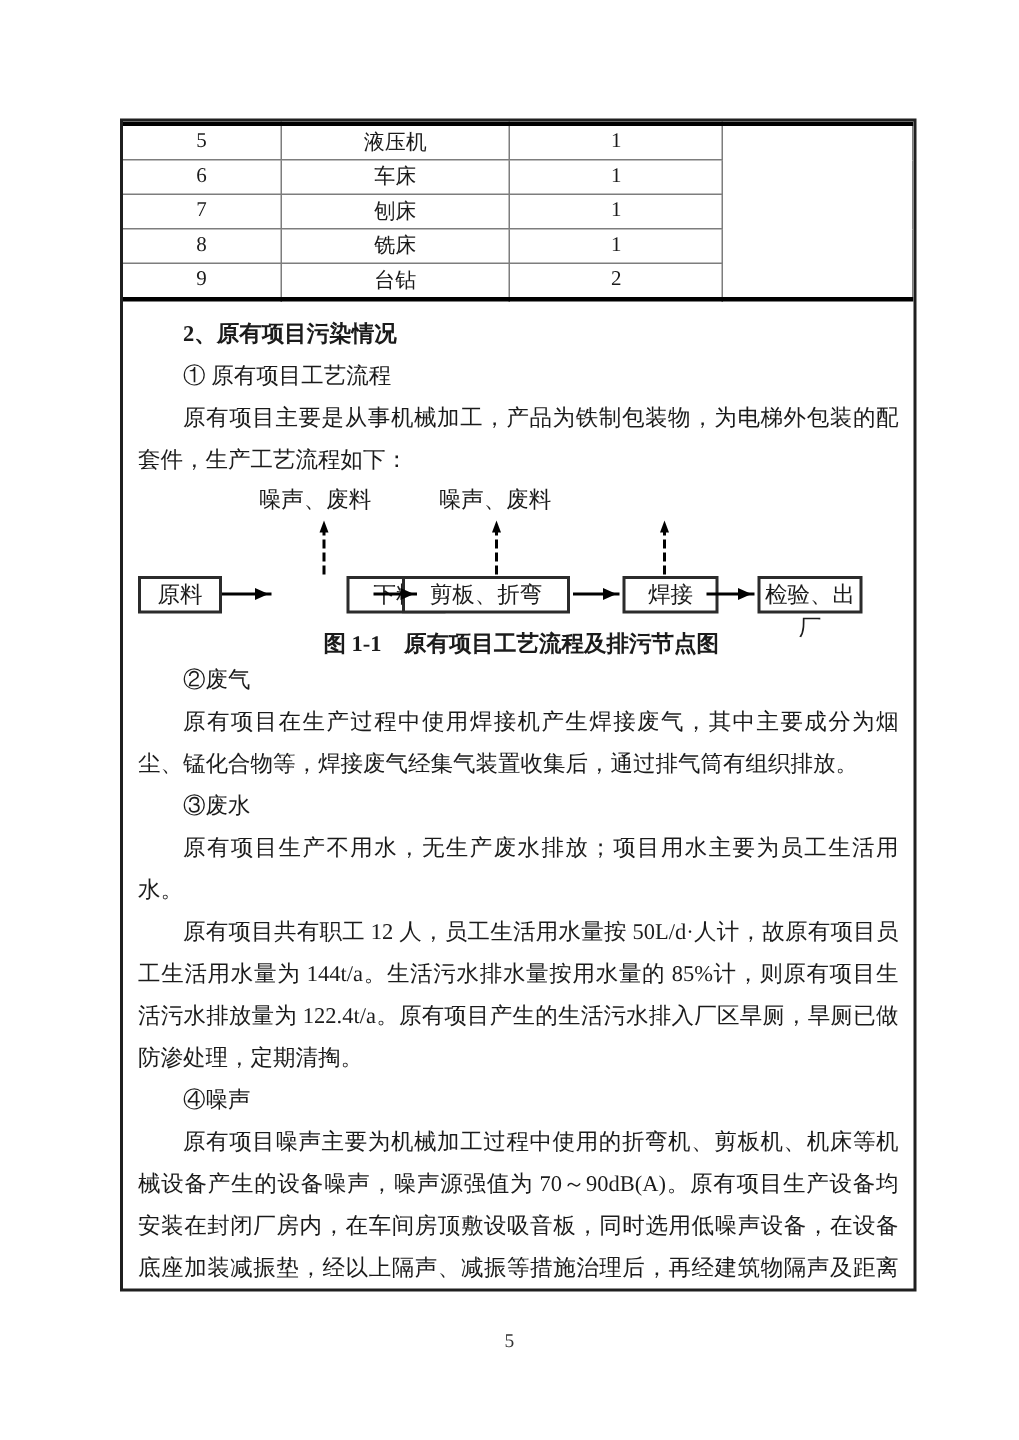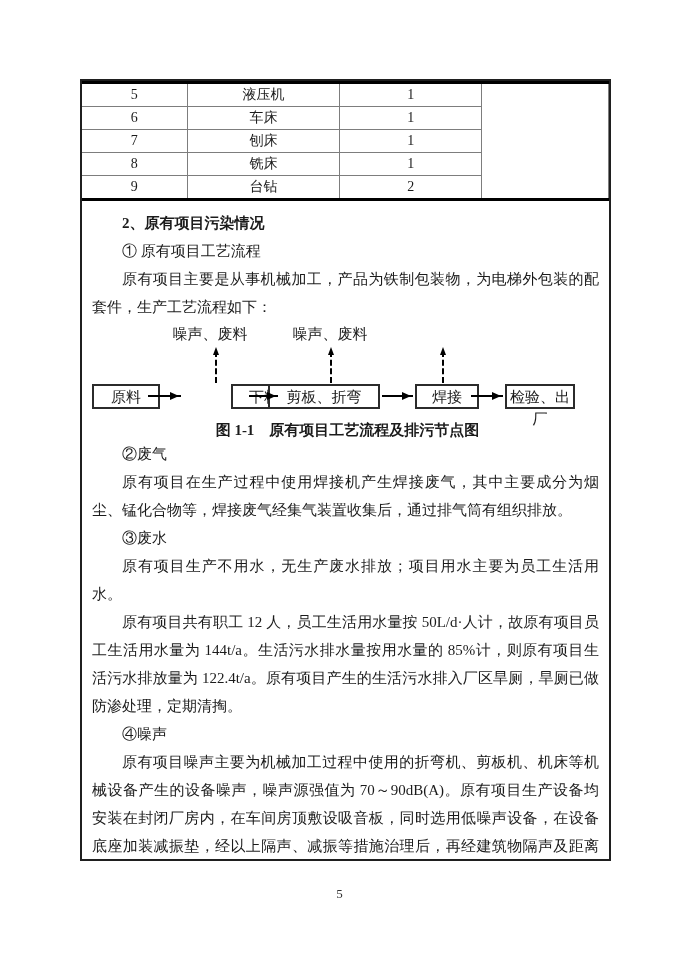--- a/index.html
+++ b/index.html
@@ -96,21 +96,21 @@
     <p class="para">原有项目主要是从事机械加工，产品为铁制包装物，为电梯外包装的配套件，生产工艺流程如下：</p>
 
     <div class="diagram">
       <div class="em-label" style="left:68px;width:100px;">噪声、废料</div>
       <div class="em-label" style="left:188px;width:100px;">噪声、废料</div>
 
       <div class="em-arrow" style="left:123px;"></div>
       <div class="em-arrow" style="left:238px;"></div>
       <div class="em-arrow" style="left:350px;"></div>
 
-      <div class="flow-box" style="left:0;width:68px;">原料</div>
+      <div class="flow-box" style="left:0;width:56px;">原料</div>
       <div class="flow-box" style="left:91px;width:66px;margin-left:48px;">下料</div>
       <div class="flow-box" style="left:176px;width:112px;">剪板、折弯</div>
       <div class="flow-box" style="left:323px;width:64px;">焊接</div>
       <div class="flow-box" style="left:413px;width:70px;">检验、出厂</div>
 
       <div class="h-arrow" style="left:56px;width:33px;"></div>
       <div class="h-arrow" style="left:157px;width:29px;"></div>
       <div class="h-arrow" style="left:290px;width:31px;"></div>
       <div class="h-arrow" style="left:379px;width:32px;"></div>
 

